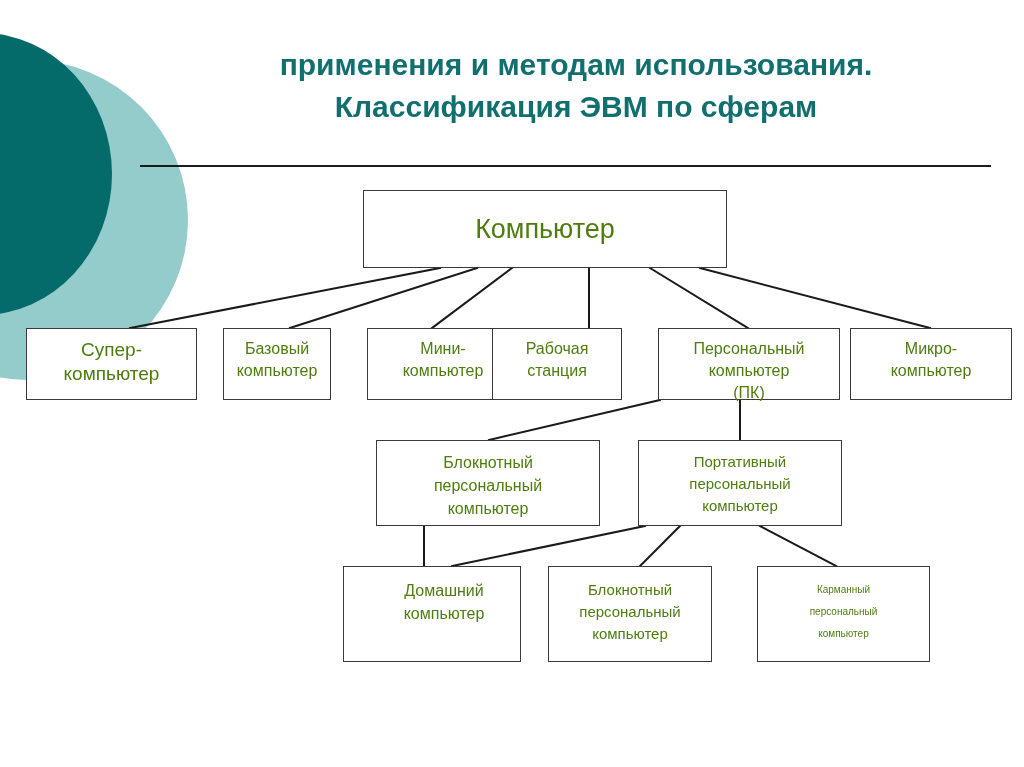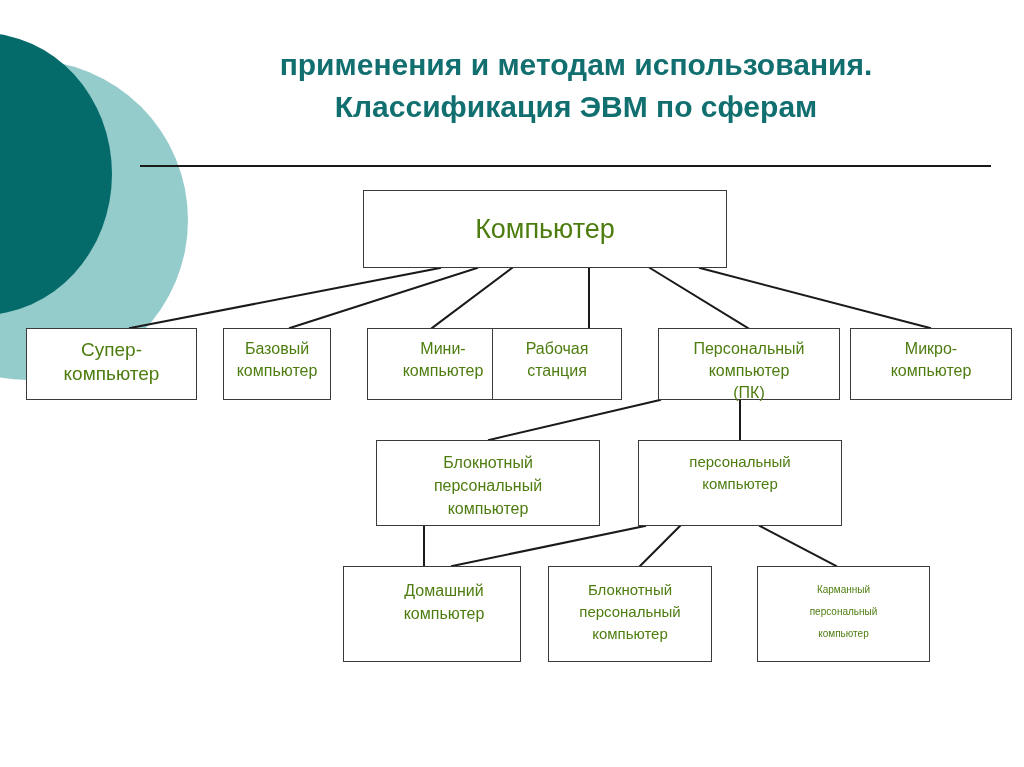--- a/index.html
+++ b/index.html
@@ -176,20 +176,21 @@
 
   <div class="node r3" id="n-desktop">
     <span class="lbl">
       <span>Блокнотный</span>
       <span>персональный</span>
       <span>компьютер</span>
     </span>
   </div>
   <div class="node r3" id="n-portable">
     <span class="lbl">
+      <span>Портативный</span>
       <span>персональный</span>
       <span>компьютер</span>
     </span>
   </div>
 
   <div class="node r4" id="n-home">
     <span class="lbl">
       <span>Домашний</span>
       <span>компьютер</span>
     </span>

